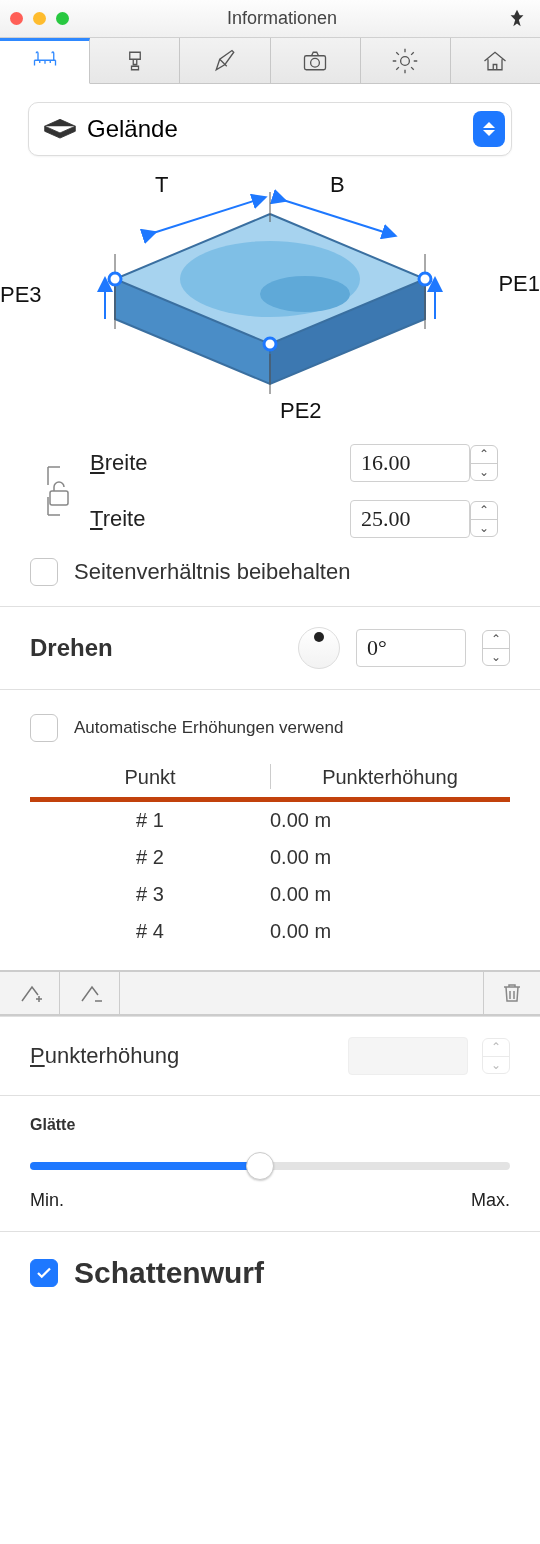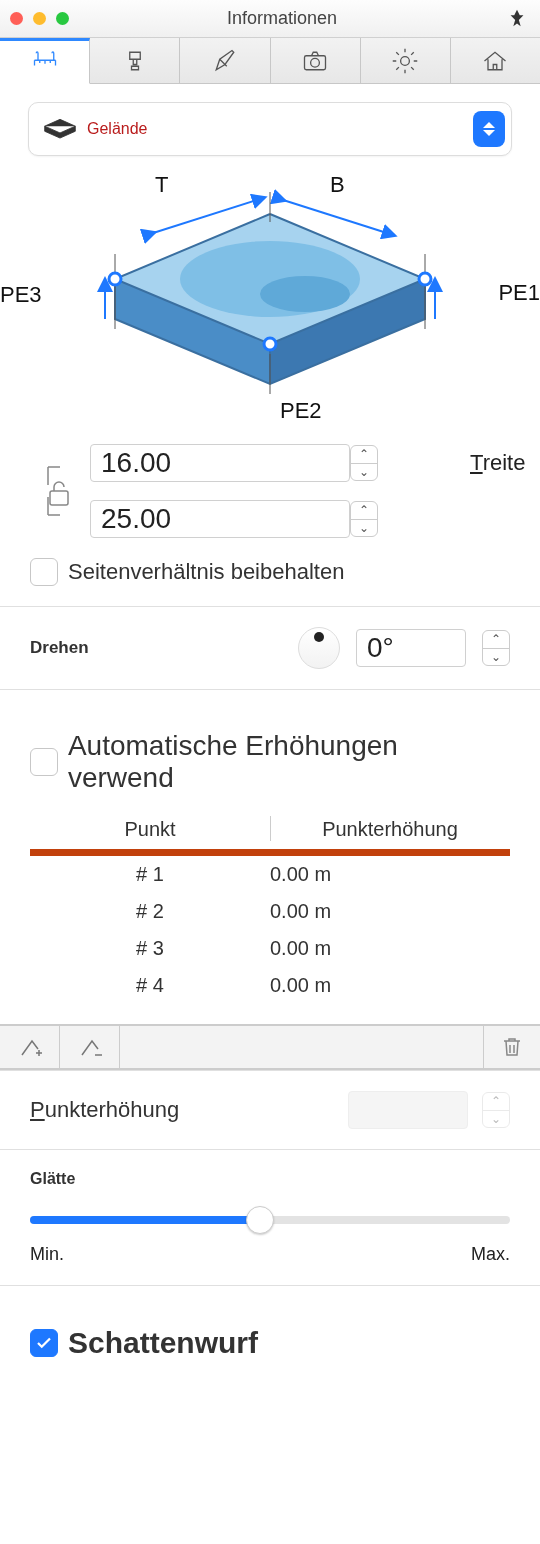--- a/index.html
+++ b/index.html
@@ -21,62 +21,62 @@
     .tab { flex: 1; display: flex; align-items: center; justify-content: center; border-right: 1px solid #c7c7c7; }
     .tab:last-child { border-right: none; }
     .tab.active { background: #ffffff; border-top: 3px solid #2e88ff; border-bottom: 1px solid #ffffff; margin-bottom: -1px; }
     .tab svg { width: 28px; height: 28px; stroke: #555; fill: none; stroke-width: 1.5; }
     .tab.active svg { stroke: #2e88ff; }
 
     
     .dropdown-bar { padding: 18px 28px 8px; }
     .dropdown { height: 54px; border: 1px solid #ddd; border-radius: 10px; display: flex; align-items: center; padding: 0 6px 0 14px; box-shadow: 0 1px 2px rgba(0,0,0,.05); background: #fff; }
     .dropdown .obj-icon svg { width: 34px; height: 26px; fill: #333; stroke: #333; }
-    .dropdown .label { flex: 1; font-size: 16px; margin-left: 10px; color: #b91c1c; }
+    .dropdown .label { flex: 1; font-size: 24px; margin-left: 10px; color: #000000; }
     .dropdown .arrows { width: 32px; height: 36px; background: #1e78ff; border-radius: 8px; display: flex; flex-direction: column; justify-content: center; align-items: center; gap: 2px; }
     .dropdown .arrows span { width: 0; height: 0; border-left: 6px solid transparent; border-right: 6px solid transparent; }
     .dropdown .arrows .up { border-bottom: 6px solid #fff; }
     .dropdown .arrows .down { border-top: 6px solid #fff; }
 
     
     .diagram { height: 260px; display: flex; align-items: center; justify-content: center; position: relative; font-size: 24px; color: #111; }
     .diagram .lbl { position: absolute; font-size: 22px; }
     .diagram svg.box { width: 350px; height: 220px; }
 
     
     .section { border-top: 1px solid #e0e0e0; padding: 20px 30px; }
     .section.no-top-border { border-top: none; }
 
     
     .dim-group { display: grid; grid-template-columns: 60px 1fr 120px 40px; align-items: center; row-gap: 18px; margin-bottom: 20px; }
     .dim-group .lock-icon { grid-row: 1 / span 2; grid-column: 1; display:flex; align-items:center; justify-content:center; }
     .dim-group .lock-icon svg { width: 32px; height: 52px; stroke:#888; fill:none; stroke-width:1.5; }
     .dim-label { font-size: 22px; color: #222; display:flex; flex-direction:column; }
     .dim-label .txt .ul { text-decoration: underline; }
-    .num-input { border: 1px solid #d0d0d0; border-radius: 4px; height: 38px; padding: 0 10px; font-size: 28px; color: #222; width: 100%; }
+    .num-input { border: 1px solid #d0d0d0; border-radius: 4px; height: 38px; padding: 0 10px; font-size: 22px; color: #222; width: 100%; font-family: Liberation Serif, serif; }
     .stepper { width: 28px; height: 36px; border: 1px solid #ccc; border-radius: 6px; display:flex; flex-direction:column; background:#fff;}
     .stepper div { flex:1; display:flex; align-items:center; justify-content:center; font-size: 12px; color:#555;}
     .stepper div:first-child { border-bottom:1px solid #ccc; }
-    .check-row { display:flex; align-items:center; gap: 10px; margin-top: 20px; }
+    .check-row { display:flex; align-items:center; gap: 16px; margin-top: 4px; }
     .checkbox { width: 28px; height: 28px; border: 1px solid #c7c7c7; border-radius: 6px; background:#fff; display:inline-flex; align-items:center; justify-content:center;}
     .checkbox.checked { background:#1e78ff; border-color:#1e78ff;}
     .checkbox.checked svg { stroke:#fff; stroke-width:3; fill:none;}
     .row-icon-text { display:flex; align-items:center; gap: 16px; margin-top: 22px; }
     .row-icon-text svg { width: 30px; height: 30px; stroke:#777; fill:none; stroke-width:1.5; }
 
     
     .rotate-sect { display:flex; align-items:center; gap: 16px; }
-    .rotate-sect .lbl { font-weight: 600; font-size: 17px; flex:1; }
+    .rotate-sect .lbl { font-weight: 600; font-size: 24px; flex:1; }
     .dial { width: 42px; height: 42px; border-radius: 50%; border: 1px solid #ddd; background: linear-gradient(#fff,#f2f2f2); position:relative; }
     .dial::after { content:""; position:absolute; width:10px; height:10px; background:#222; border-radius:50%; top:4px; left:50%; transform:translateX(-50%);}
     .deg-input { width: 110px; }
 
     
     .etable { width: 100%; margin-top: 16px; }
-    .etable .head { display:flex; border-bottom:7px solid #c2410c; padding:8px 0; font-size: 20px; color:#333; position:relative;}
+    .etable .head { display:flex; border-bottom:5px solid #c2410c; padding:8px 0; font-size: 20px; color:#333; position:relative;}
     .etable .head .c1 { flex:1; text-align:center; }
     .etable .head .c2 { flex:1; text-align:center; }
     .etable .head .sep { position:absolute; left:50%; top:6px; bottom:8px; width:1px; background:#ccc;}
     .etable .row { display:flex; padding: 7px 0; font-size: 20px;}
     .etable .row .c1 { flex:1; text-align:center; }
     .etable .row .c2 { flex:1; text-align:left; }
 
     
     .mini-toolbar { display:flex; height: 46px; border-top:2px solid #ccc; border-bottom:2px solid #ccc; background:#f3f3f3;}
     .mini-toolbar .mbtn { width: 60px; border-right:1px solid #ccc; display:flex; align-items:center; justify-content:center;}
@@ -196,33 +196,36 @@
     <line x1="340" y1="135" x2="340" y2="100" stroke="#1e78ff" stroke-width="2" marker-end="url(#arr)"></line>
     <line x1="10" y1="135" x2="10" y2="100" stroke="#1e78ff" stroke-width="2" marker-end="url(#arr)"></line>
 
     <circle cx="20" cy="95" r="6" fill="#fff" stroke="#1e78ff" stroke-width="3"></circle>
     <circle cx="330" cy="95" r="6" fill="#fff" stroke="#1e78ff" stroke-width="3"></circle>
     <circle cx="175" cy="160" r="6" fill="#fff" stroke="#1e78ff" stroke-width="3"></circle>
   </svg>
   <div class="lbl" style="top:8px; left:155px;">T</div>
   <div class="lbl" style="top:8px; left:330px;">B</div>
   <div class="lbl" style="top:118px; left:0px;">PE3</div>
-  <div class="lbl" style="top:116px; right:0px;">PE1</div>
+  <div class="lbl" style="top:107px; right:0px;">PE1</div>
   <div class="lbl" style="bottom:0px; left:280px;">PE2</div>
 </div>
 
 <div class="section no-top-border">
   <div class="dim-group">
     <div class="lock-icon">
       <svg viewBox="0 0 32 52">
           <path d="M4 2 h12 M4 2 v18 M4 50 h12 M4 50 v-18"></path>
           <rect x="6" y="26" width="18" height="14" rx="2"></rect>
           <path d="M10 26 v-4 a5 5 0 0 1 10 0"></path>
         </svg>
     </div>
+    <div class="dim-label">
+        <span class="txt"><span class="ul">B</span><span>reite</span></span>
+      </div>
     <input class="num-input" value="16.00" style="">
     <div class="stepper">
         <div>⌃</div>
         <div>⌄</div>
       </div>
 
     <div class="dim-label">
         <span class="txt"><span class="ul">T</span><span>reite</span></span>
       </div>
     <input class="num-input" value="25.00" style="">
@@ -247,21 +250,21 @@
     <div class="stepper">
         <div>⌃</div>
         <div>⌄</div>
       </div>
   </div>
 </div>
 
 <div class="section">
   <div class="check-row">
     <span class="checkbox"></span>
-    <span style="font-size:28px;">Automatische Erhöhungen verwend</span>
+    <span style="font-size:17px;">Automatische Erhöhungen verwend</span>
   </div>
 
   <div class="etable">
     <div class="head">
       <div class="c1">Punkt</div>
       <div class="sep"></div>
       <div class="c2">Punkterhöhung</div>
     </div>
     <div id="etable-rows">
         <div class="row">

